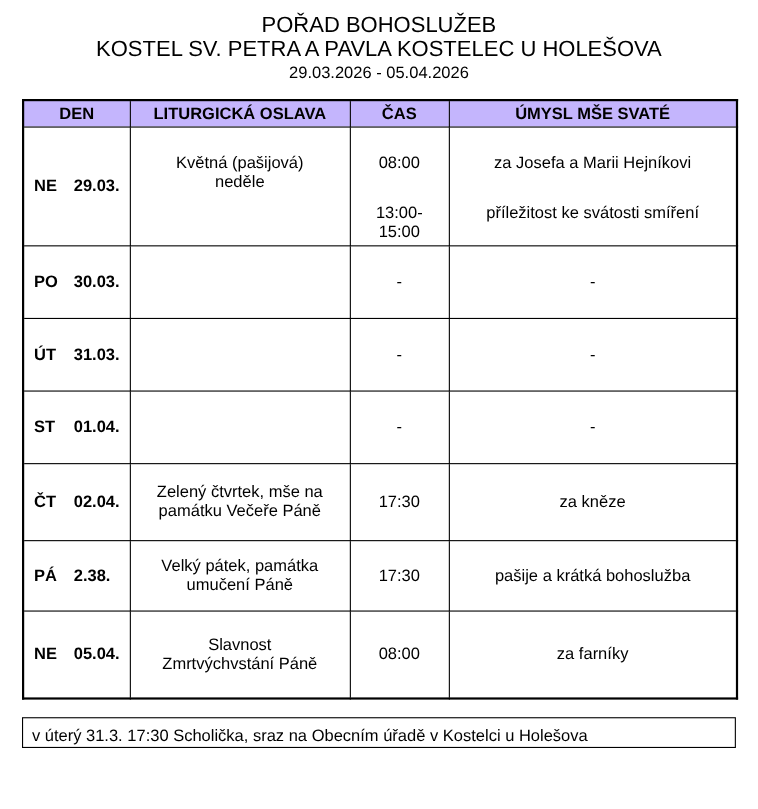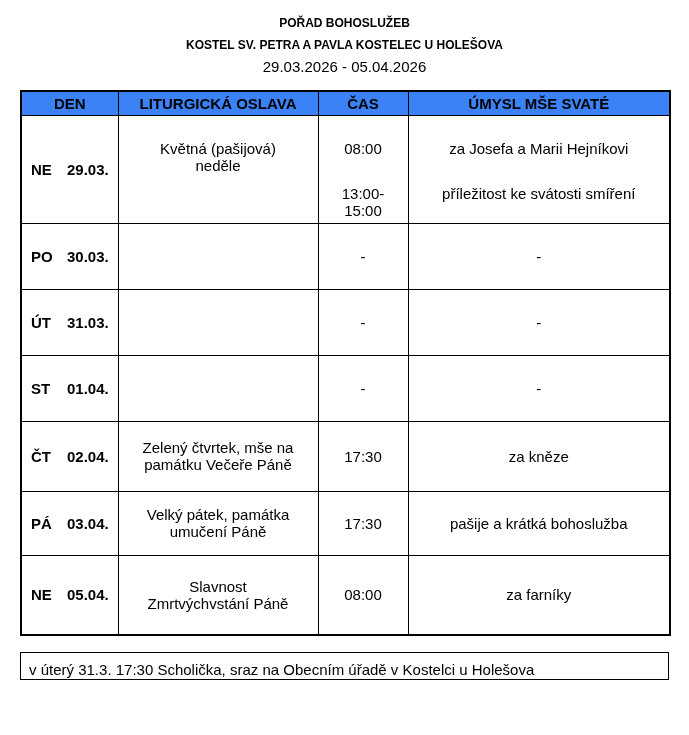--- a/index.html
+++ b/index.html
@@ -9,42 +9,42 @@
     color: #000;
     width: 689px;
   }
   .page {
     width: 689px;
     min-height: 735px;
     padding: 12px 20px 10px 20px;
   }
   .titles { text-align: center; }
   .title-main, .title-sub {
-    font-size: 12px;
-    font-weight: bold;
+    font-size: 20px;
+    font-weight: normal;
     line-height: 22px;
   }
   .title-date {
     font-size: 15px;
     font-weight: normal;
     line-height: 22px;
   }
   table.schedule {
     margin-top: 12px;
     border-collapse: collapse;
     table-layout: fixed;
     width: 649px;
     border: 2px solid #000;
   }
   .schedule th, .schedule td {
     border: 1px solid #000;
     font-size: 15px;
   }
   .schedule th {
-    background: #3b82f6;
+    background: #c4b5fd;
     font-weight: bold;
     height: 24px;
     padding: 2px 4px;
     text-align: center;
   }
   .schedule td {
     text-align: center;
     vertical-align: middle;
     padding: 4px 20px;
   }
@@ -165,21 +165,21 @@
         <td class="day">
           <span class="abbr">ČT</span><span>02.04.</span>
         </td>
         <td>Zelený čtvrtek, mše na památku Večeře Páně</td>
         <td>17:30</td>
         <td>za kněze</td>
       </tr>
 
       <tr class="h-pa">
         <td class="day">
-          <span class="abbr">PÁ</span><span>03.04.</span>
+          <span class="abbr">PÁ</span><span>2.38.</span>
         </td>
         <td>Velký pátek, památka umučení Páně</td>
         <td>17:30</td>
         <td>pašije a krátká bohoslužba</td>
       </tr>
 
 
       <tr class="h-ne2">
         <td class="day">
           <span class="abbr">NE</span><span>05.04.</span>

